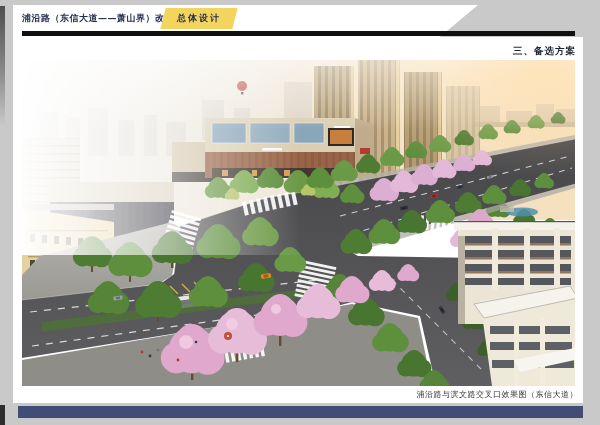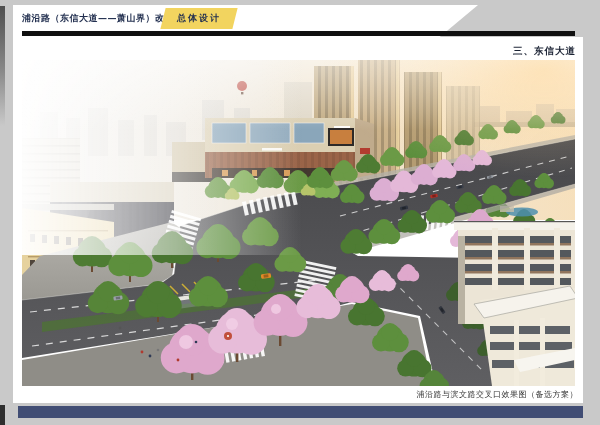--- a/index.html
+++ b/index.html
@@ -32,22 +32,22 @@
 
 <div class="abs" id="edge-top"></div>
 <div class="abs" id="edge-bottom"></div>
 <div class="abs" id="page"></div>
 <div class="abs" id="banner"></div>
 <div class="abs" id="header-title">浦沿路（东信大道——萧山界）改造提升工程</div>
 <div class="abs" id="header-tag">
   <span>总体设计</span>
 </div>
 <div class="abs" id="header-rule"></div>
-<div class="abs" id="section-heading">三、东信大道</div>
-<div class="abs" id="figure-caption">浦沿路与滨文路交叉口效果图（备选方案）</div>
+<div class="abs" id="section-heading">三、备选方案</div>
+<div class="abs" id="figure-caption">浦沿路与滨文路交叉口效果图（东信大道）</div>
 <div class="abs" id="footer-bar"></div>
 
 <div class="abs" id="rendering">
 <svg width="553" height="326" viewBox="0 0 553 326">
   <defs>
     <linearGradient id="skyg" x1="0" y1="0" x2="1" y2="0">
       <stop offset="0" stop-color="#e9e7e3"></stop>
           <stop offset=".55" stop-color="#efe6d6"></stop>
           <stop offset="1" stop-color="#f6e0bd"></stop>
     </linearGradient>

